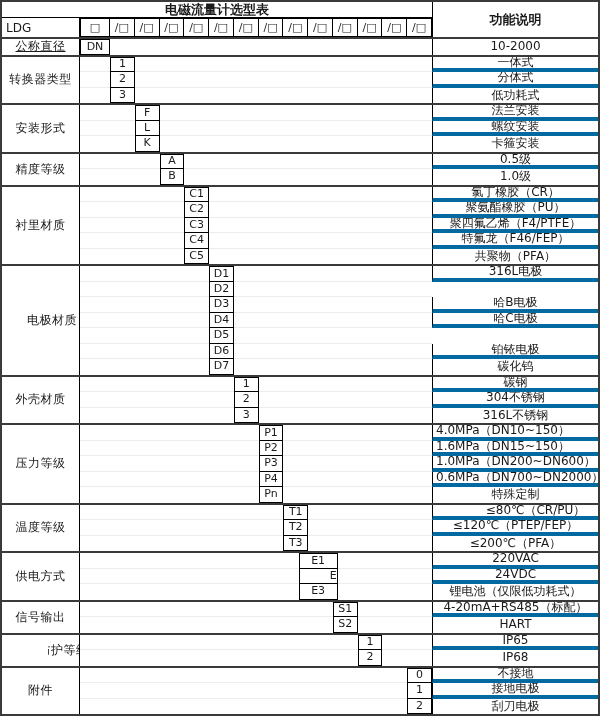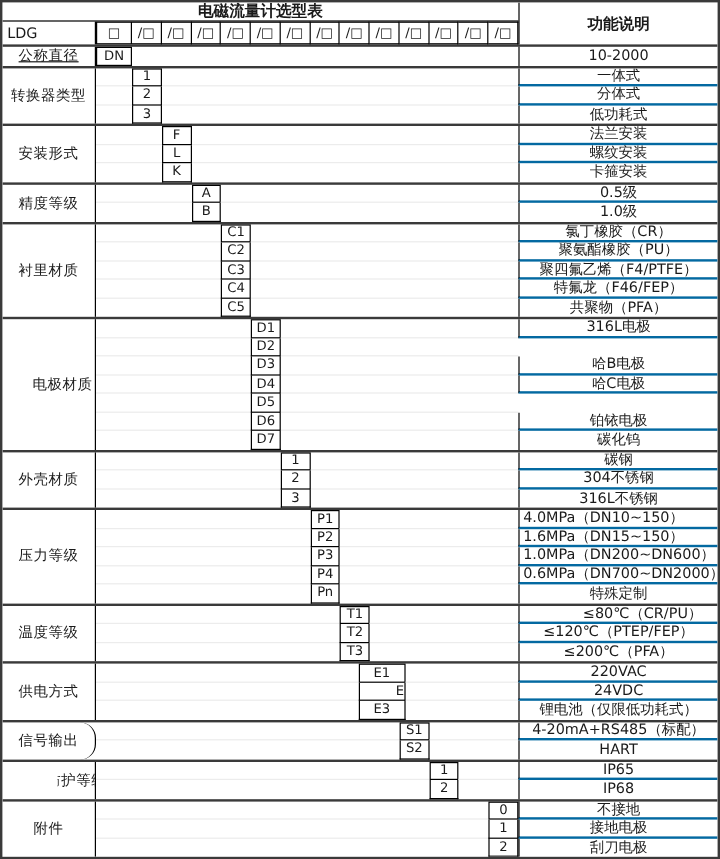--- a/index.html
+++ b/index.html
@@ -73,21 +73,21 @@
     white-space:nowrap;overflow:hidden;
   }
   .code-cell.nt{border-top:0;}
   .blank{border-bottom:1px solid var(--faint);}
   .blank.last{border-bottom:0;}
   .fn-cell{
     grid-column:16;
     display:flex;align-items:center;justify-content:center;
     font-size:12px;line-height:13px;
     border-left:1px solid var(--line);
-    border-bottom:2px solid #0369a1;
+    border-bottom:4px solid #0369a1;
     white-space:nowrap;overflow:hidden;
   }
   .fn-cell.last{border-bottom:0;}
   .fn-cell.left{justify-content:flex-start;padding-left:3px;}
 </style>
 </head>
 <body>
 
 <div class="sheet">
   <div class="hdr-grid">
@@ -272,21 +272,21 @@
         <div class="blank" style="grid-area: 2 / 2 / auto / 11;"></div>
         <div class="code-cell nt" style="grid-area: 2 / 11; padding-left: 37px;">E2</div>
         <div class="blank" style="grid-area: 2 / 12 / auto / 16;"></div>
         <div class="fn-cell" style="grid-row: 2;">24VDC</div>
         <div class="blank last" style="grid-area: 3 / 2 / auto / 11;"></div>
         <div class="code-cell nt" style="grid-area: 3 / 11;">E3</div>
         <div class="blank last" style="grid-area: 3 / 12 / auto / 16;"></div>
         <div class="fn-cell last" style="grid-row: 3;">锂电池（仅限低功耗式）</div>
       </div>
       <div class="block">
-        <div class="label-cell" style="grid-area: 1 / 1 / span 2; border-radius: 13px;">信号输出</div>
+        <div class="label-cell" style="grid-area: 1 / 1 / span 2;">信号输出</div>
         <div class="blank" style="grid-area: 1 / 2 / auto / 12;"></div>
         <div class="code-cell" style="grid-area: 1 / 12;">S1</div>
         <div class="blank" style="grid-area: 1 / 13 / auto / 16;"></div>
         <div class="fn-cell" style="grid-row: 1;">4-20mA+RS485（标配）</div>
         <div class="blank last" style="grid-area: 2 / 2 / auto / 12;"></div>
         <div class="code-cell nt" style="grid-area: 2 / 12;">S2</div>
         <div class="blank last" style="grid-area: 2 / 13 / auto / 16;"></div>
         <div class="fn-cell last" style="grid-row: 2;">HART</div>
       </div>
       <div class="block">

